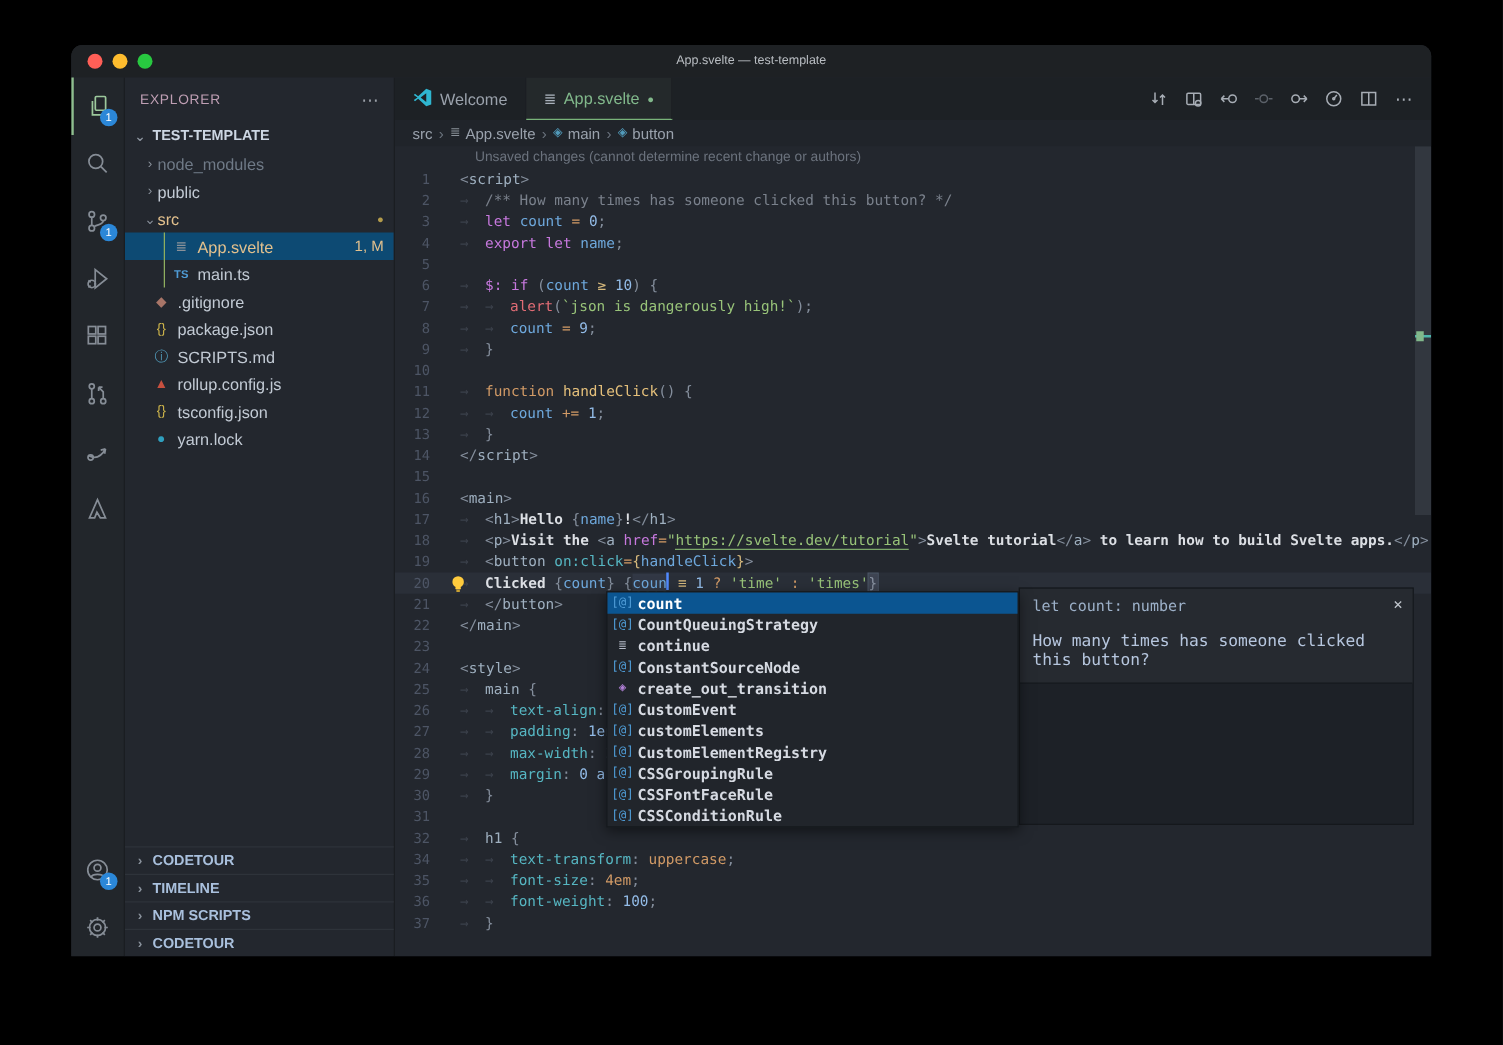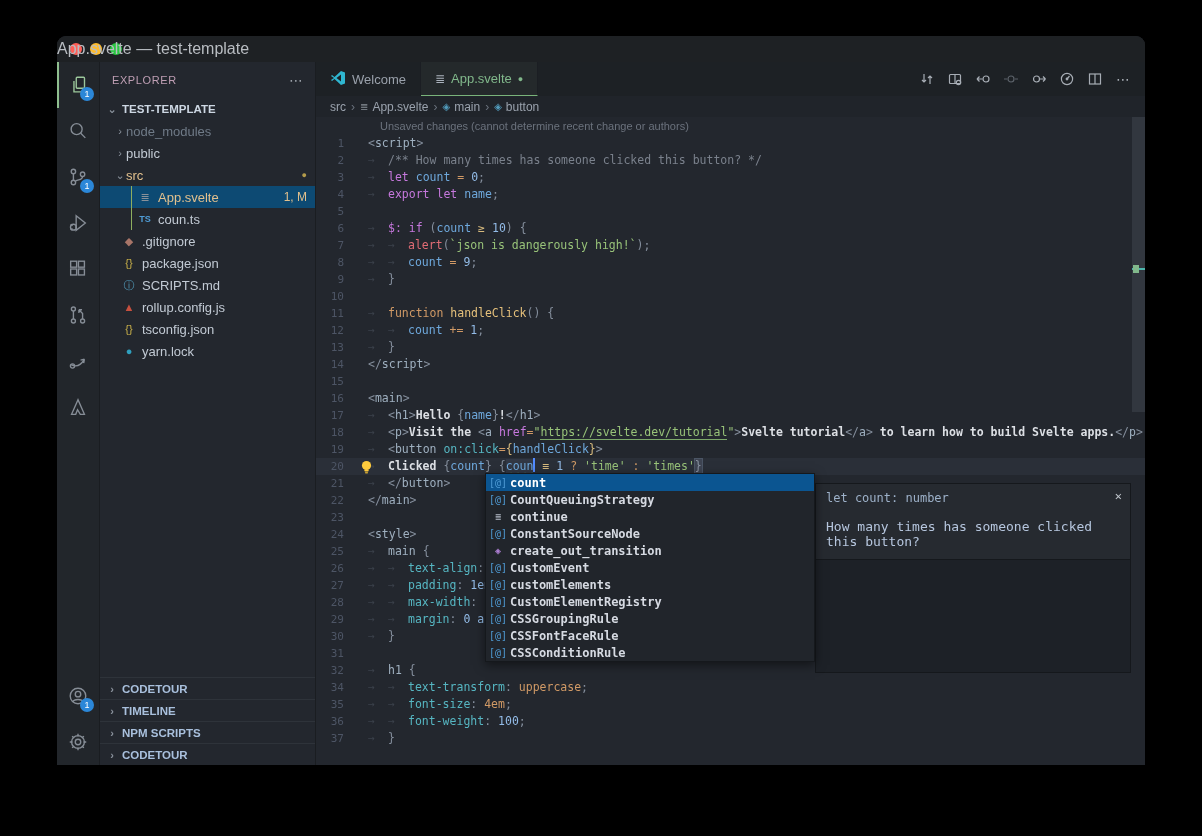--- a/index.html
+++ b/index.html
@@ -6,21 +6,21 @@
   html,body { width:1202px; height:836px; background:#000; overflow:hidden;
               font-family:"Liberation Sans","DejaVu Sans",sans-serif; }
   .window { position:absolute; left:57px; top:36px; width:1088px; height:729px;
             background:#23272e; border-radius:9px 9px 0 0; overflow:hidden;
             box-shadow:0 18px 50px rgba(0,0,0,.7); display:flex; flex-direction:column; }
   
   .titlebar { height:26px; background:#1e2124; position:relative; flex:0 0 26px; }
   .lights { position:absolute; left:13px; top:7px; display:flex; gap:8px; }
   .light { width:12px; height:12px; border-radius:50%; }
   .title { position:absolute; left:0; right:0; top:0; height:26px; line-height:26px;
-           text-align:left; color:#b9bdc2; font-size:16px; }
+           text-align:center; color:#b9bdc2; font-size:10px; }
   
   .mainrow { flex:1; display:flex; min-height:0; }
   
   .activity { width:43px; background:#22262b; border-right:1px solid #1a1d21;
               display:flex; flex-direction:column; align-items:stretch; }
   .ab-item { height:46px; display:flex; align-items:center; justify-content:center;
              position:relative; color:#868d96; }
   .ab-item svg { stroke:#868d96; fill:none; stroke-width:1.5; }
   .ab-item.active { border-left:2px solid #8fbf8f; }
   .ab-item.active svg { stroke:#9cc89c; }
@@ -97,21 +97,21 @@
   .bulb { position:absolute; left:44px; top:2px; }
   
   .suggest { position:absolute; left:169px; top:356px; width:330px; background:#21252b;
              border:1px solid #15181c; z-index:6; box-shadow:0 3px 10px rgba(0,0,0,.5); }
   .s-row { height:17px; display:flex; align-items:center; font-size:12px;
            font-weight:bold; color:#d6dae2; font-family:"DejaVu Sans Mono",monospace; }
   .s-row.selected { background:#0b5591; color:#fff; }
   .s-ic { width:24px; text-align:center; font-size:10px; font-weight:normal; flex:0 0 24px; }
   .si-variable{color:#4f9cd6} .si-keyword{color:#b6bdc9} .si-module{color:#b180d7}
   .sdetails { position:absolute; left:499px; top:353px; width:316px; height:190px;
-              background:#1d2127; border:1px solid #15181c; z-index:5;margin-top:13px; }
+              background:#1d2127; border:1px solid #15181c; z-index:5; }
   .dochead { background:#262a30; border-bottom:1px solid #15181c; padding:7px 10px 10px 10px;
              position:relative; }
   .sig { font-family:"DejaVu Sans Mono",monospace; font-size:12px; color:#9db1c9; }
   .docdesc { margin-top:14px; font-size:13px; color:#b6c6de; }
   .doc-close { position:absolute; right:8px; top:5px; color:#c0c6cd; font-size:12px; }
   
   .sb { position:absolute; right:0; top:0; width:13px; height:100%; z-index:4; }
   .sb-thumb { position:absolute; left:0; top:0; width:13px; height:295px;
               background:#3a4048; opacity:.65; }
   .sb-cursor { position:absolute; left:0; top:151px; width:13px; height:2px; background:#4db6ac; }
@@ -229,21 +229,21 @@
           </div>
           <div class="tree-row selected gitmod" style="padding-left: 36px;">
             <span class="guide"></span>
             <span class="fi" style="color: rgb(138, 145, 153);">≣</span>
             <span>App.svelte</span>
             <span class="badge">1, M</span>
           </div>
           <div class="tree-row" style="padding-left: 36px;">
             <span class="guide"></span>
             <span class="fi" style="color: rgb(79, 156, 214); font-size: 9px; font-weight: bold;">TS</span>
-            <span>coun.ts</span>
+            <span>main.ts</span>
           </div>
           <div class="tree-row" style="padding-left: 20px;">
             <span class="fi" style="color: rgb(168, 117, 104);">◆</span>
             <span>.gitignore</span>
           </div>
           <div class="tree-row" style="padding-left: 20px;">
             <span class="fi" style="color: rgb(203, 178, 74);">{}</span>
             <span>package.json</span>
           </div>
           <div class="tree-row" style="padding-left: 20px;">

